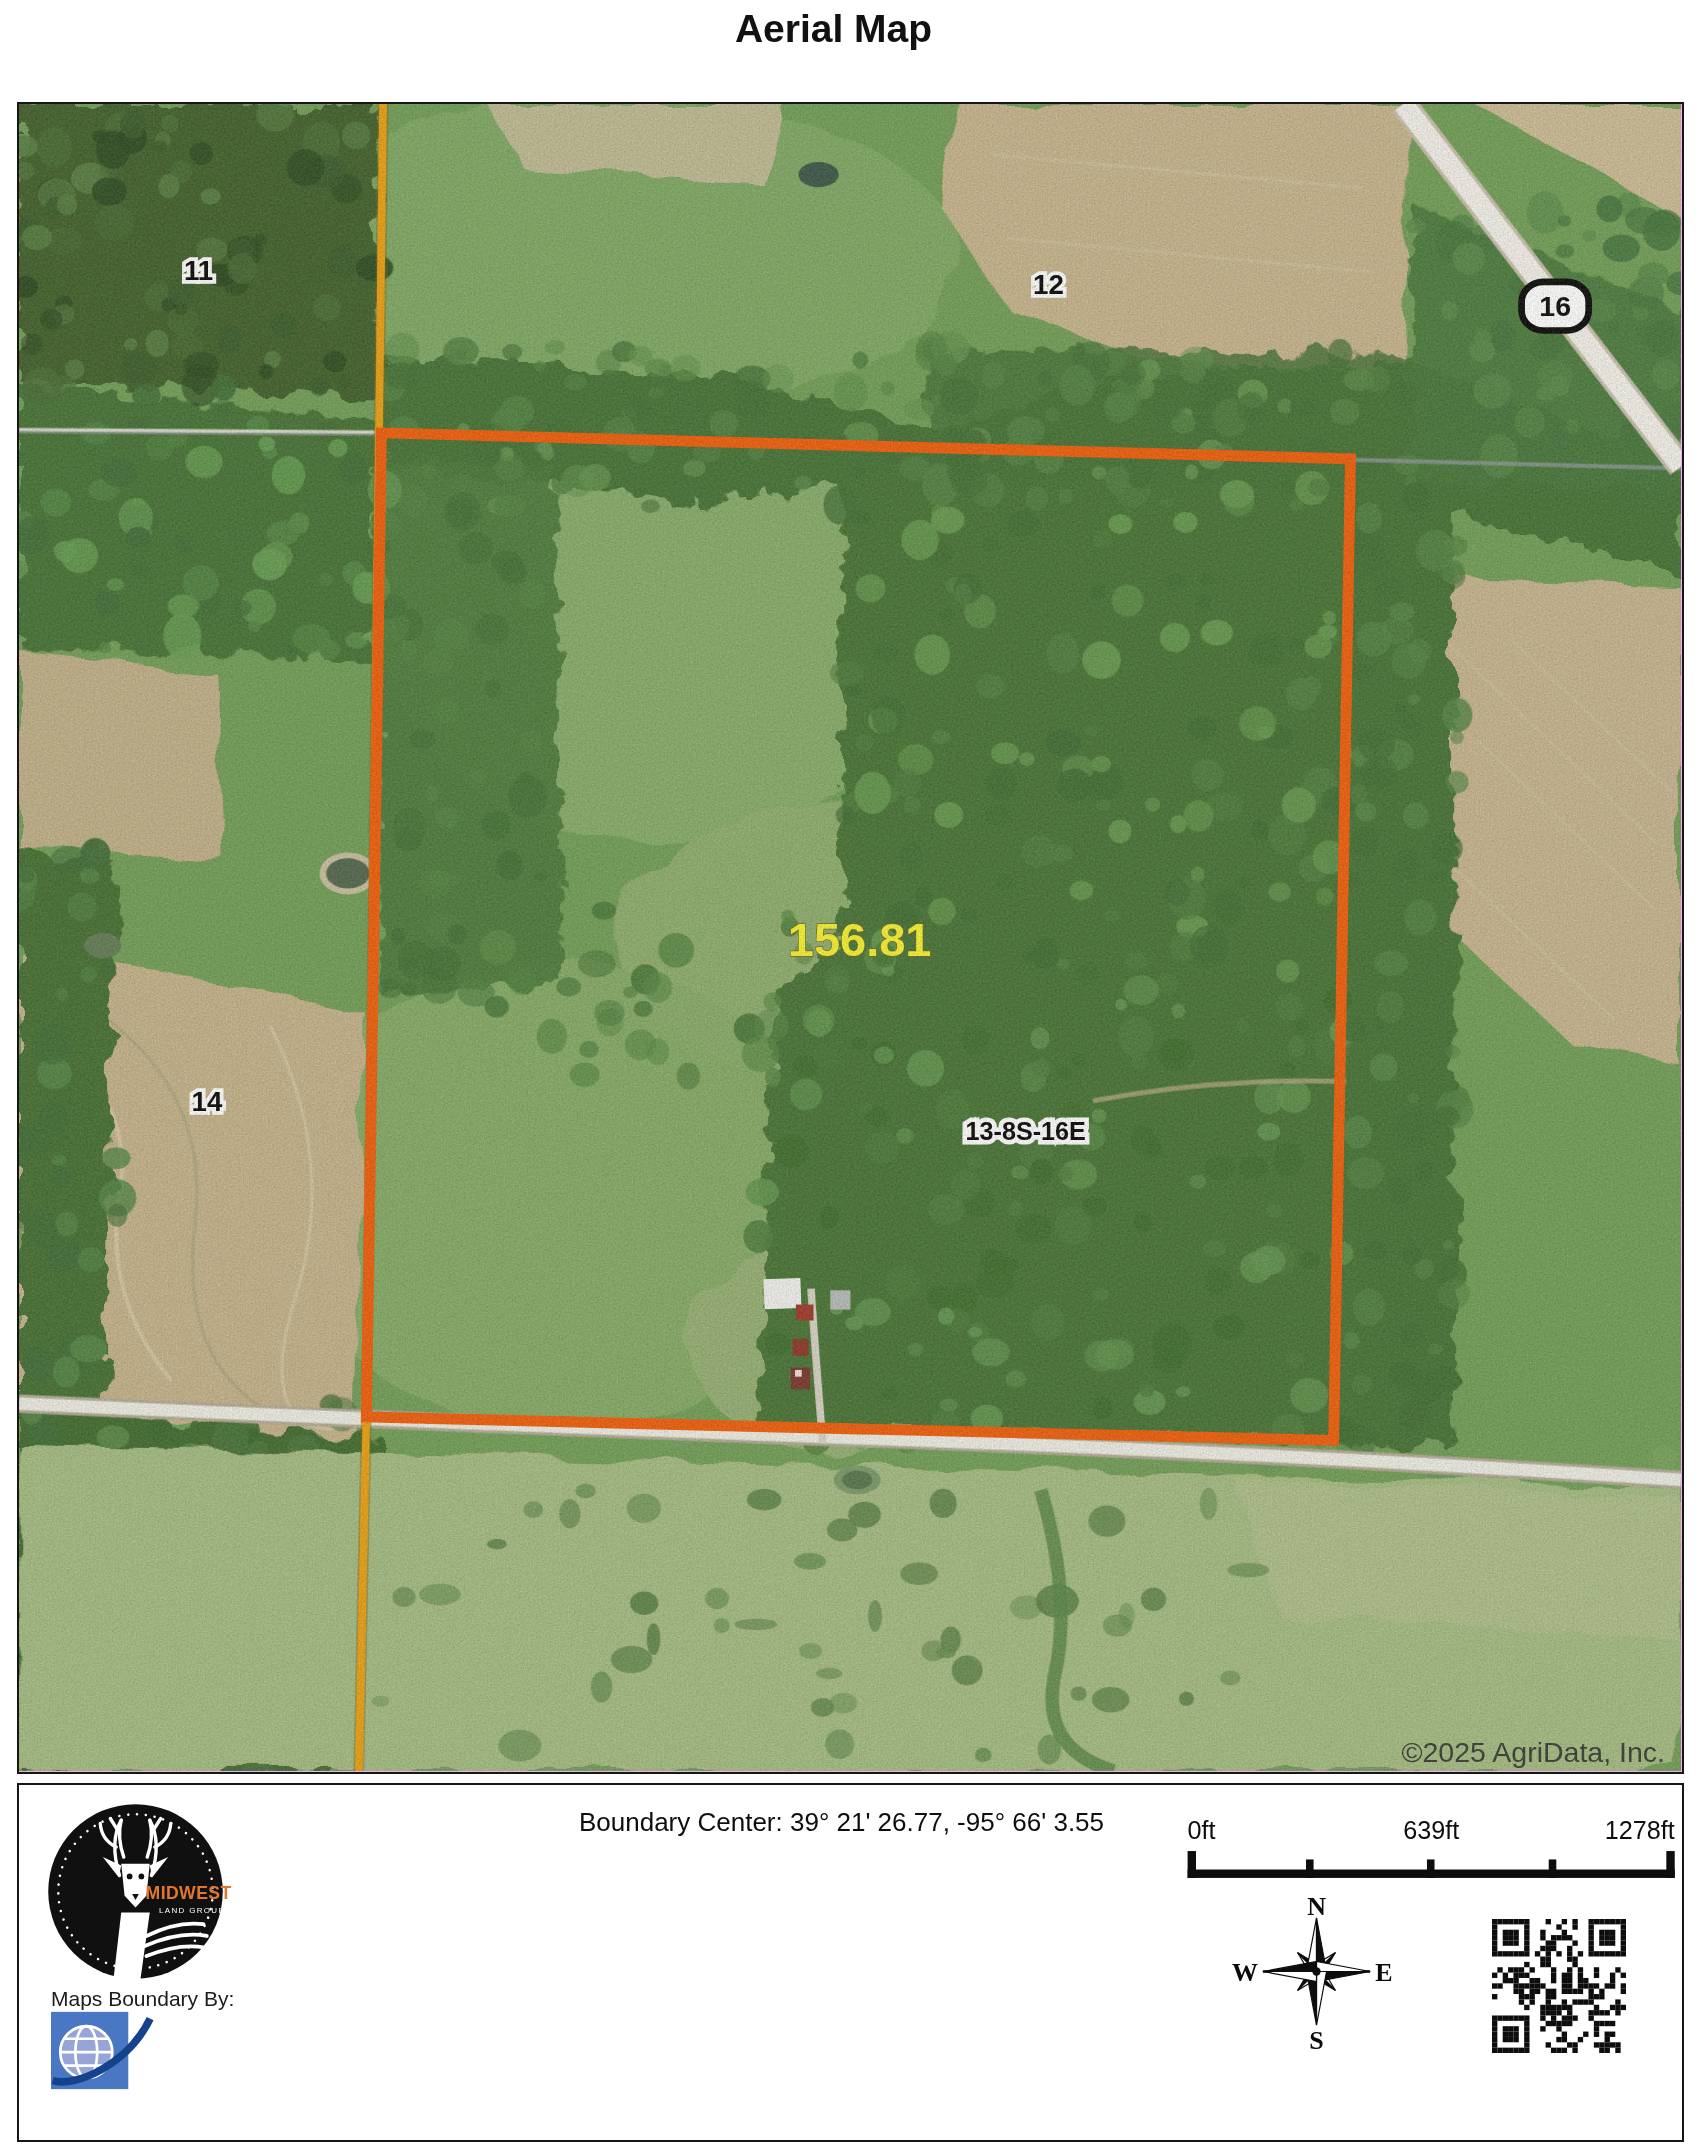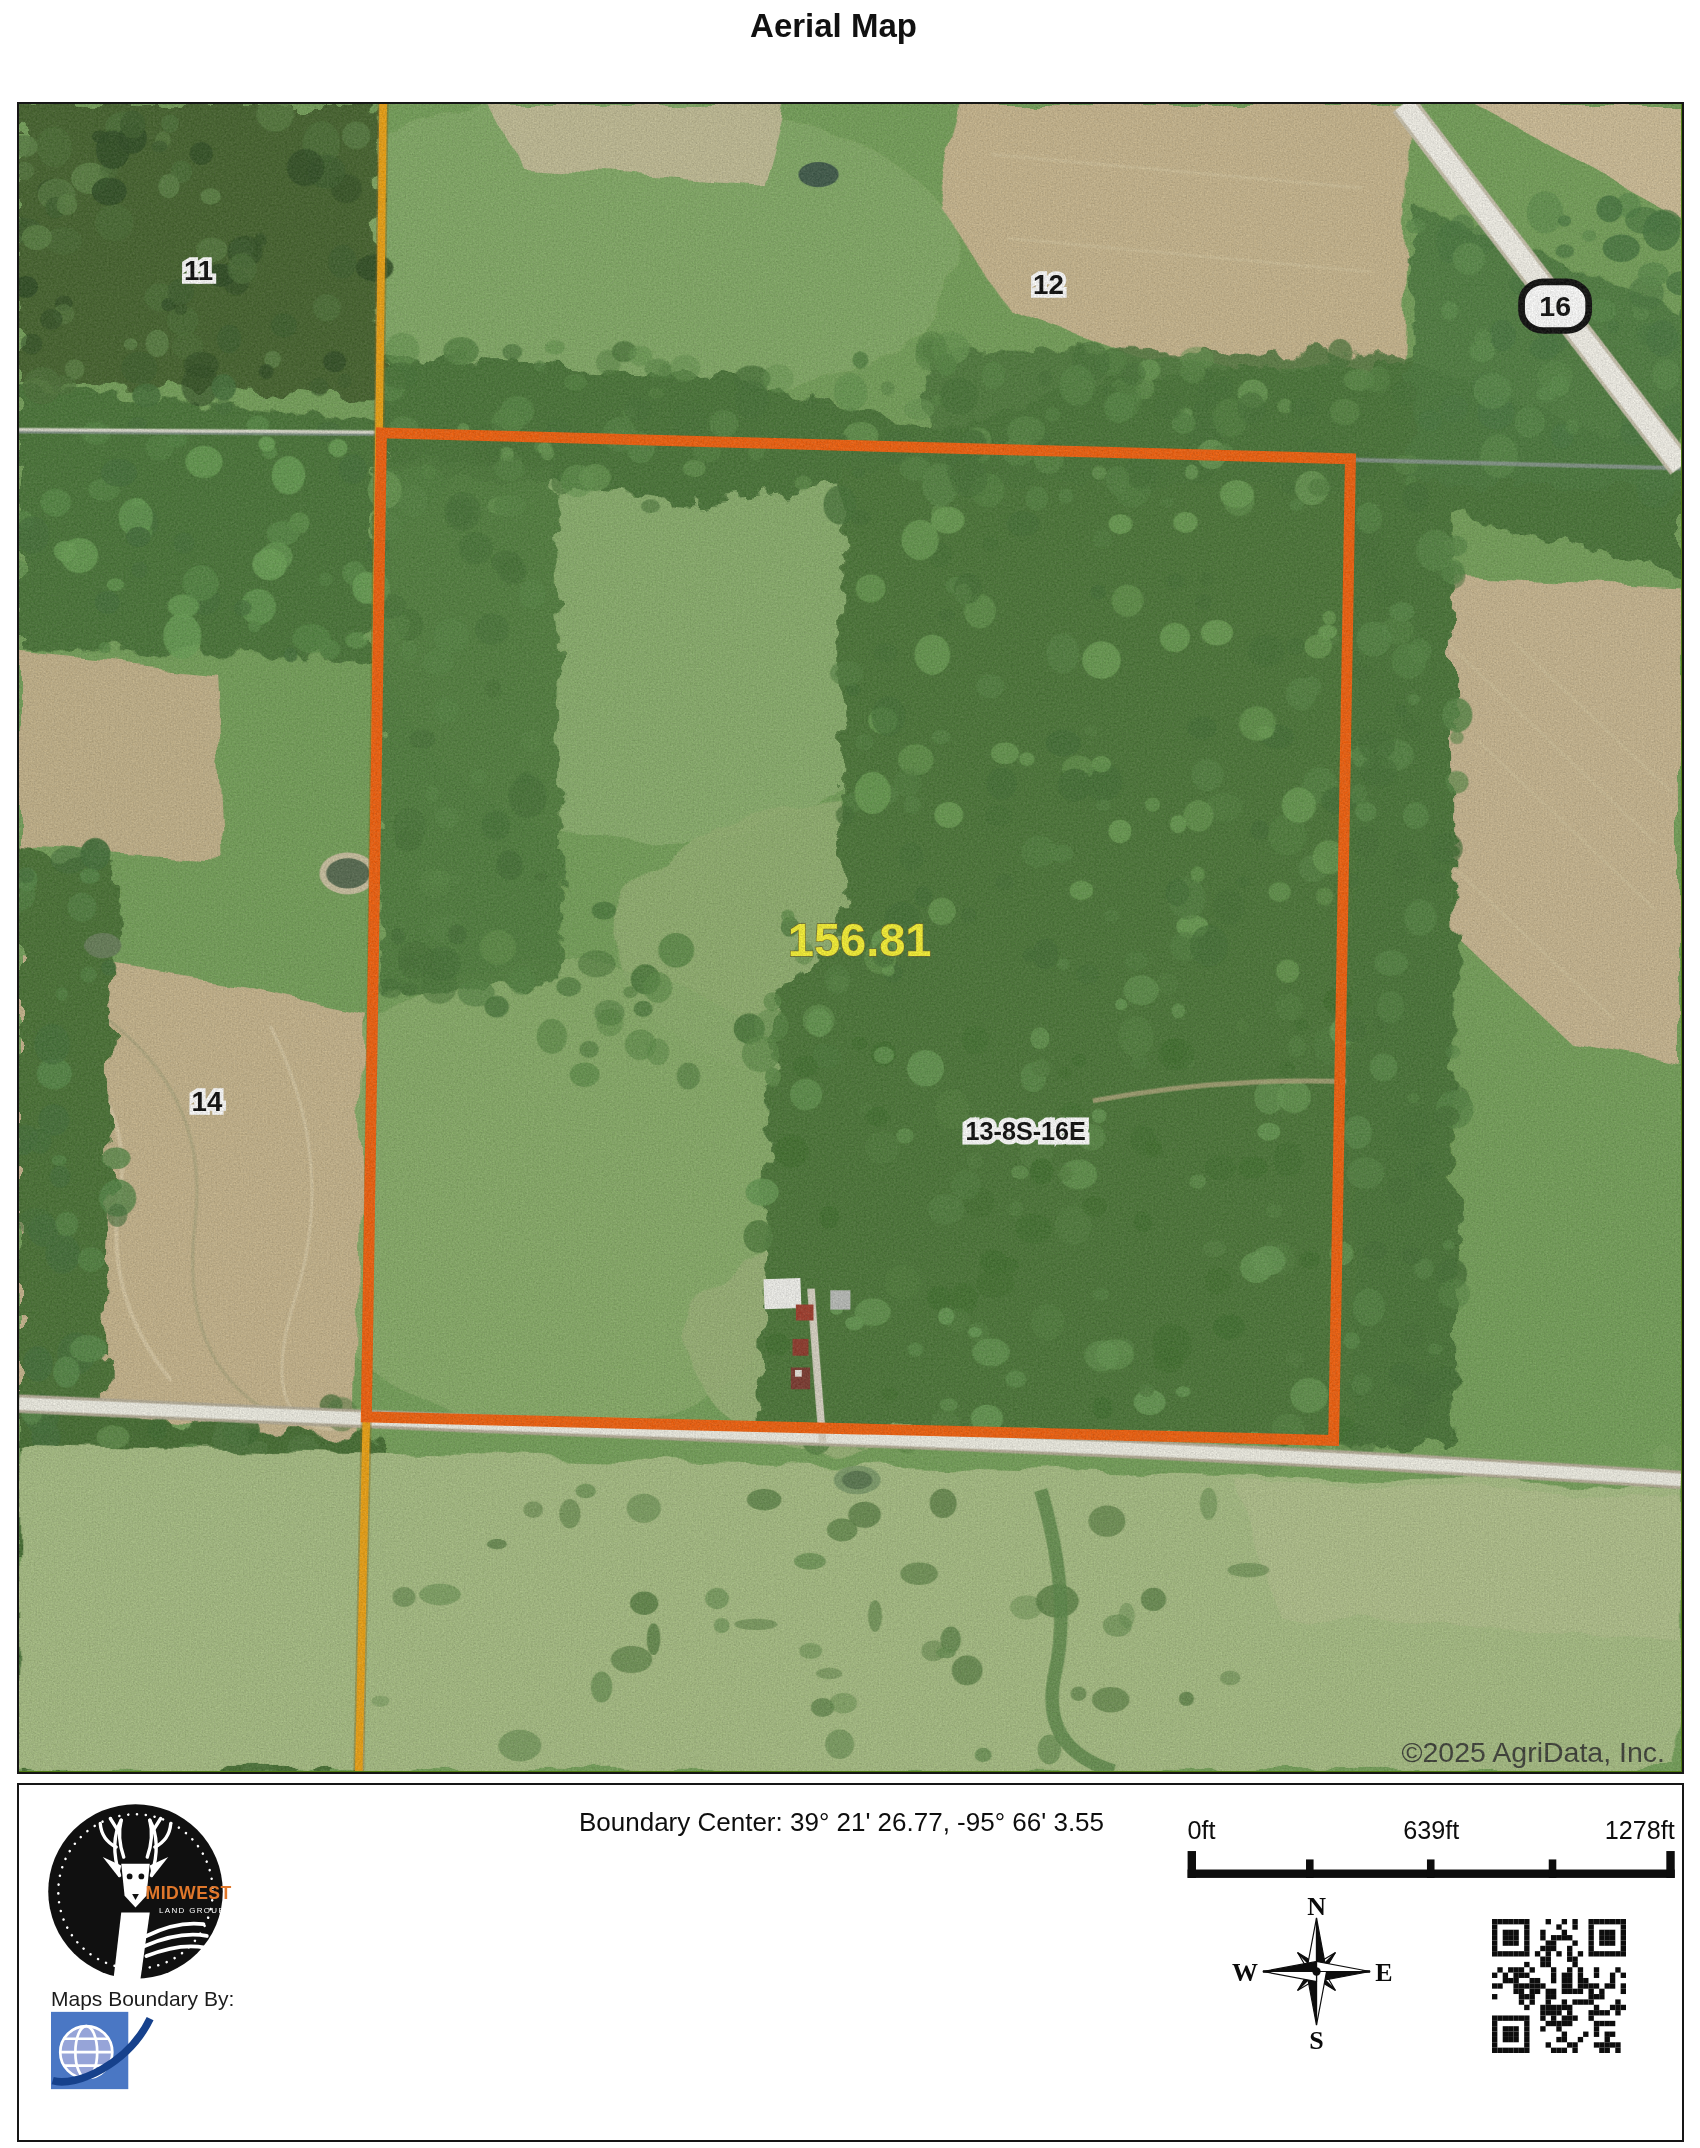--- a/index.html
+++ b/index.html
@@ -1,20 +1,20 @@
 <!DOCTYPE html>
 <html style="font-size:13.4px"><head>
 <meta charset="utf-8">
 <style>
   html,body{margin:0;padding:0;background:#ffffff;}
   #page{position:relative;width:1701px;height:2148px;background:#fff;
         font-family:"Liberation Sans", sans-serif;overflow:hidden;}
   .abs{position:absolute;}
-  #title{left:0;top:6.7px;width:1667px;text-align:center;font-size:33px;font-weight:bold;color:#111;}
-  #map-frame{left:17px;top:102px;width:1667px;height:1672px;border:2.5px solid #161616;box-sizing:border-box;background:#4d7c0f;}
+  #title{left:0;top:6.7px;width:1667px;text-align:center;font-size:39px;font-weight:bold;color:#111;}
+  #map-frame{left:17px;top:102px;width:1667px;height:1672px;border:2.5px solid #161616;box-sizing:border-box;background:#f0abfc;}
   #map-svg{display:block;width:1662px;height:1667px;}
   #footer{left:17px;top:1783px;width:1667px;height:359px;border:2.5px solid #161616;box-sizing:border-box;background:#fff;}
   .maplabel{font-weight:600;fill:#0b0b0b;stroke:#ffffff;stroke-width:9px;paint-order:stroke;font-size:33px;}
   .acre{font-weight:bold;fill:#f8f233;stroke:#6b682a;stroke-width:1.6px;paint-order:stroke;font-size:56px;}
   #bcenter{left:403px;top:1804px;width:839px;text-align:center;font-size:26px;color:#0e0e0e;}
   .scale-label{font-size:30px;fill:#0e0e0e;}
   .compass-letter{font-family:"Liberation Serif", serif;font-weight:bold;font-size:31px;fill:#0b0b0b;}
 </style>
 </head>
 <body>

